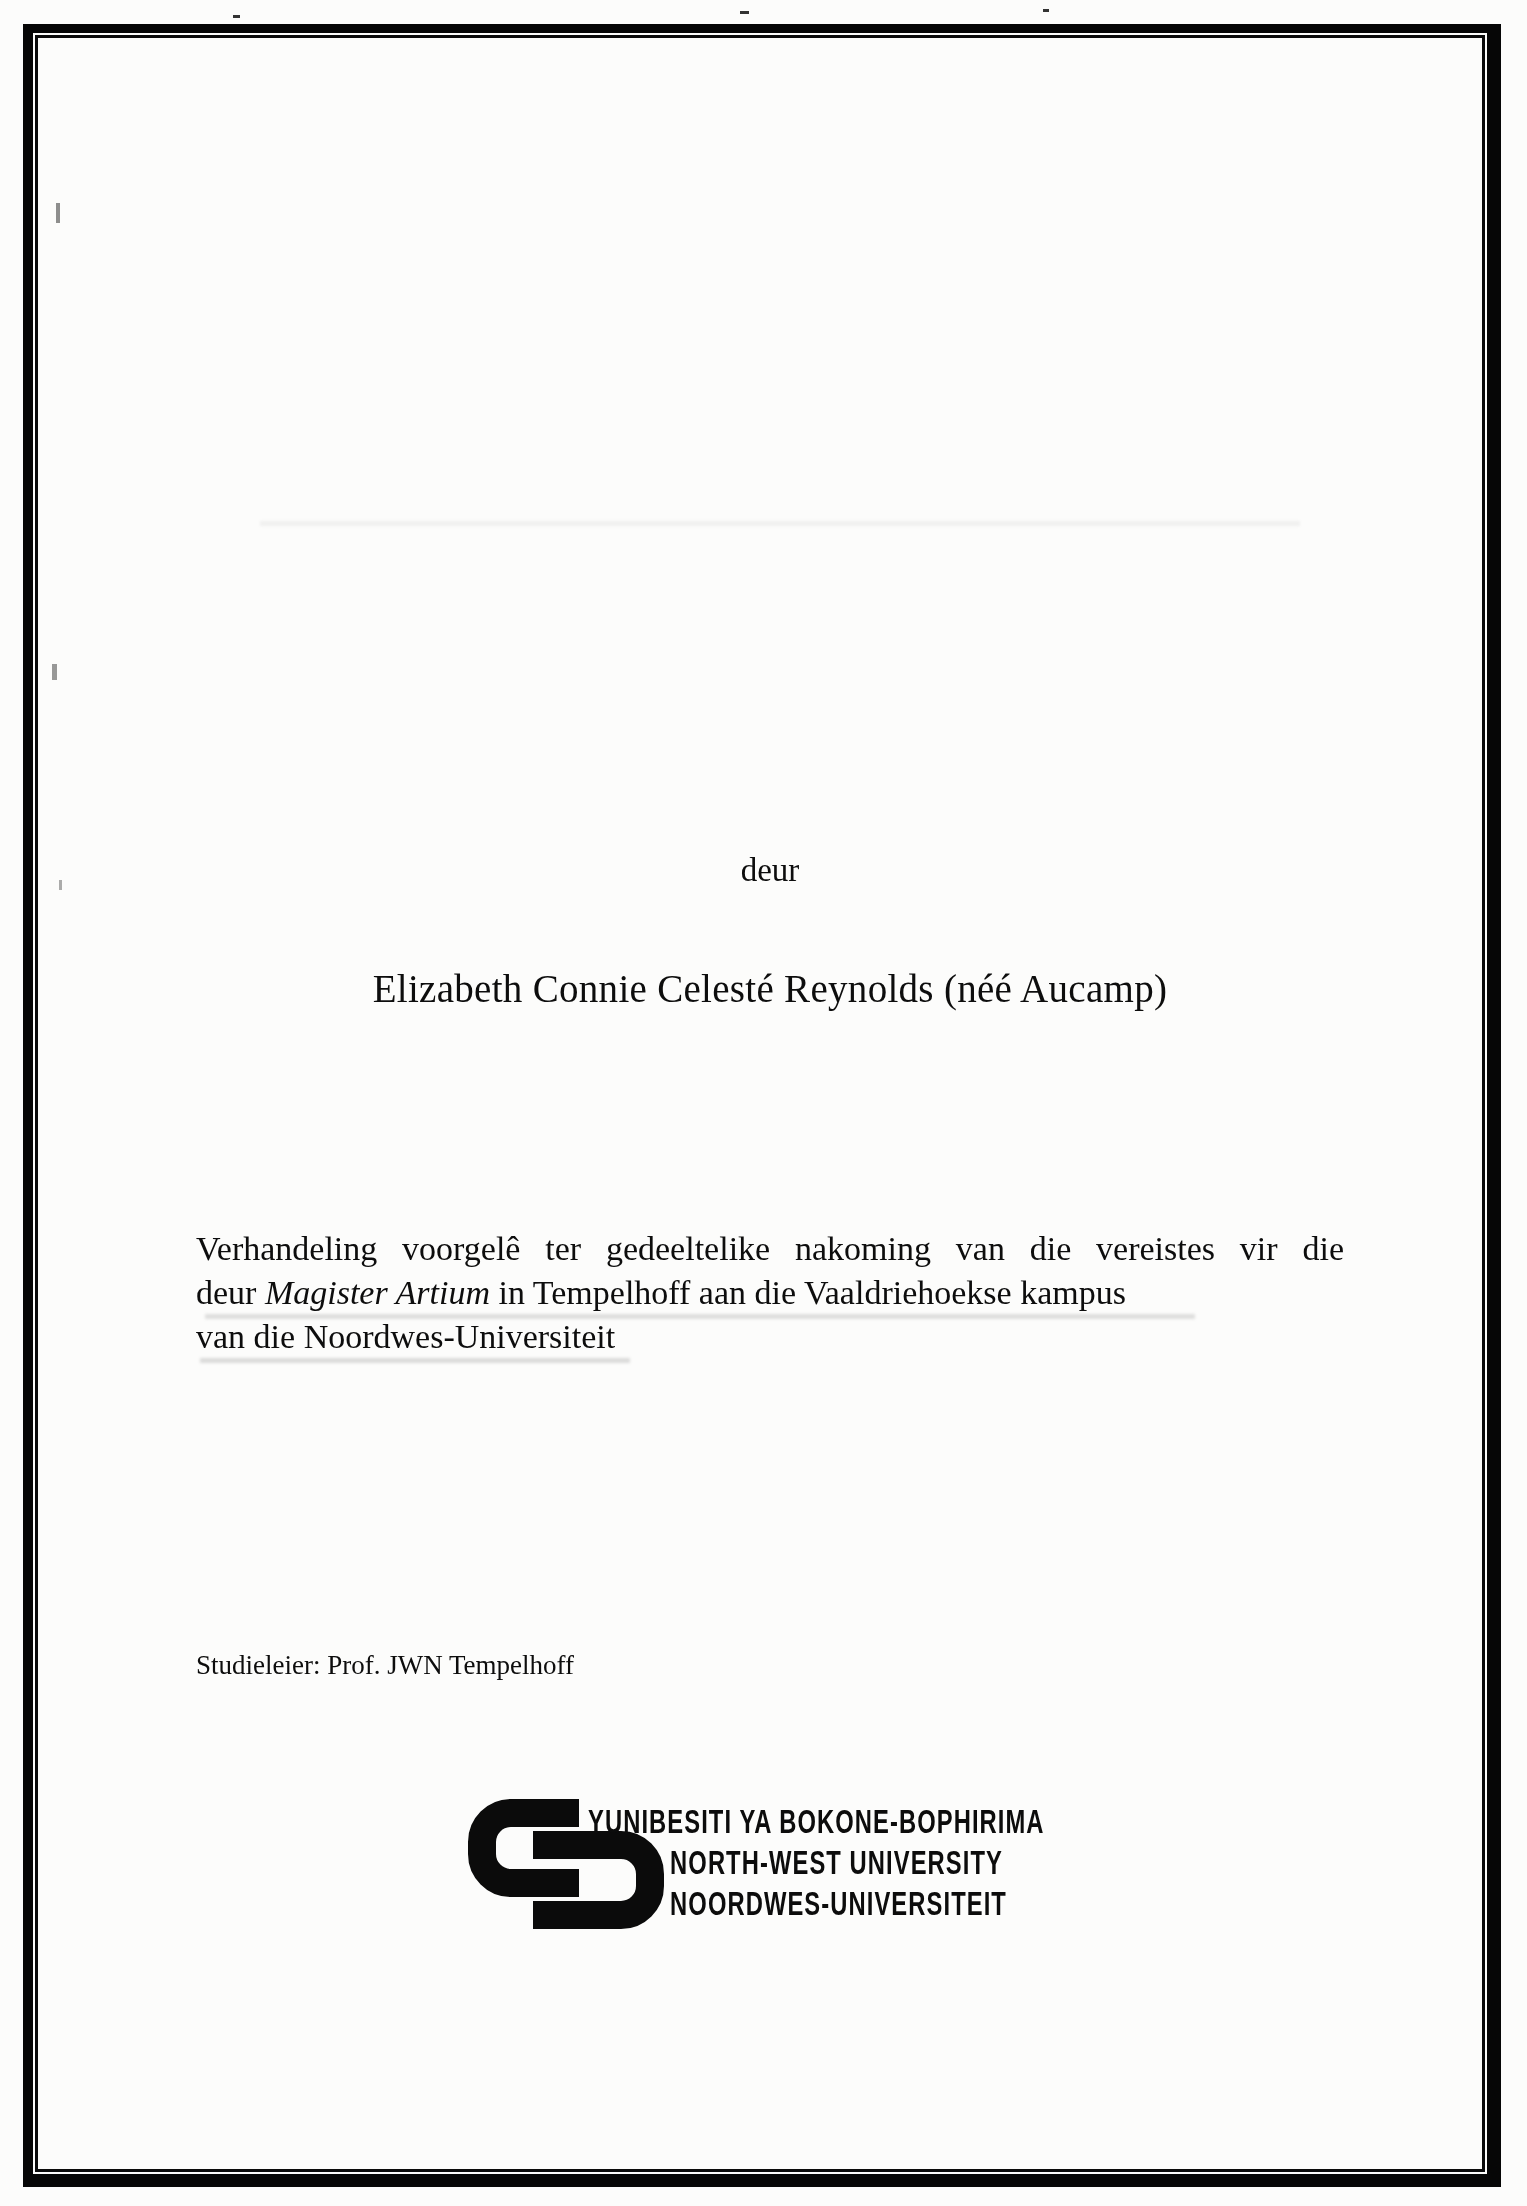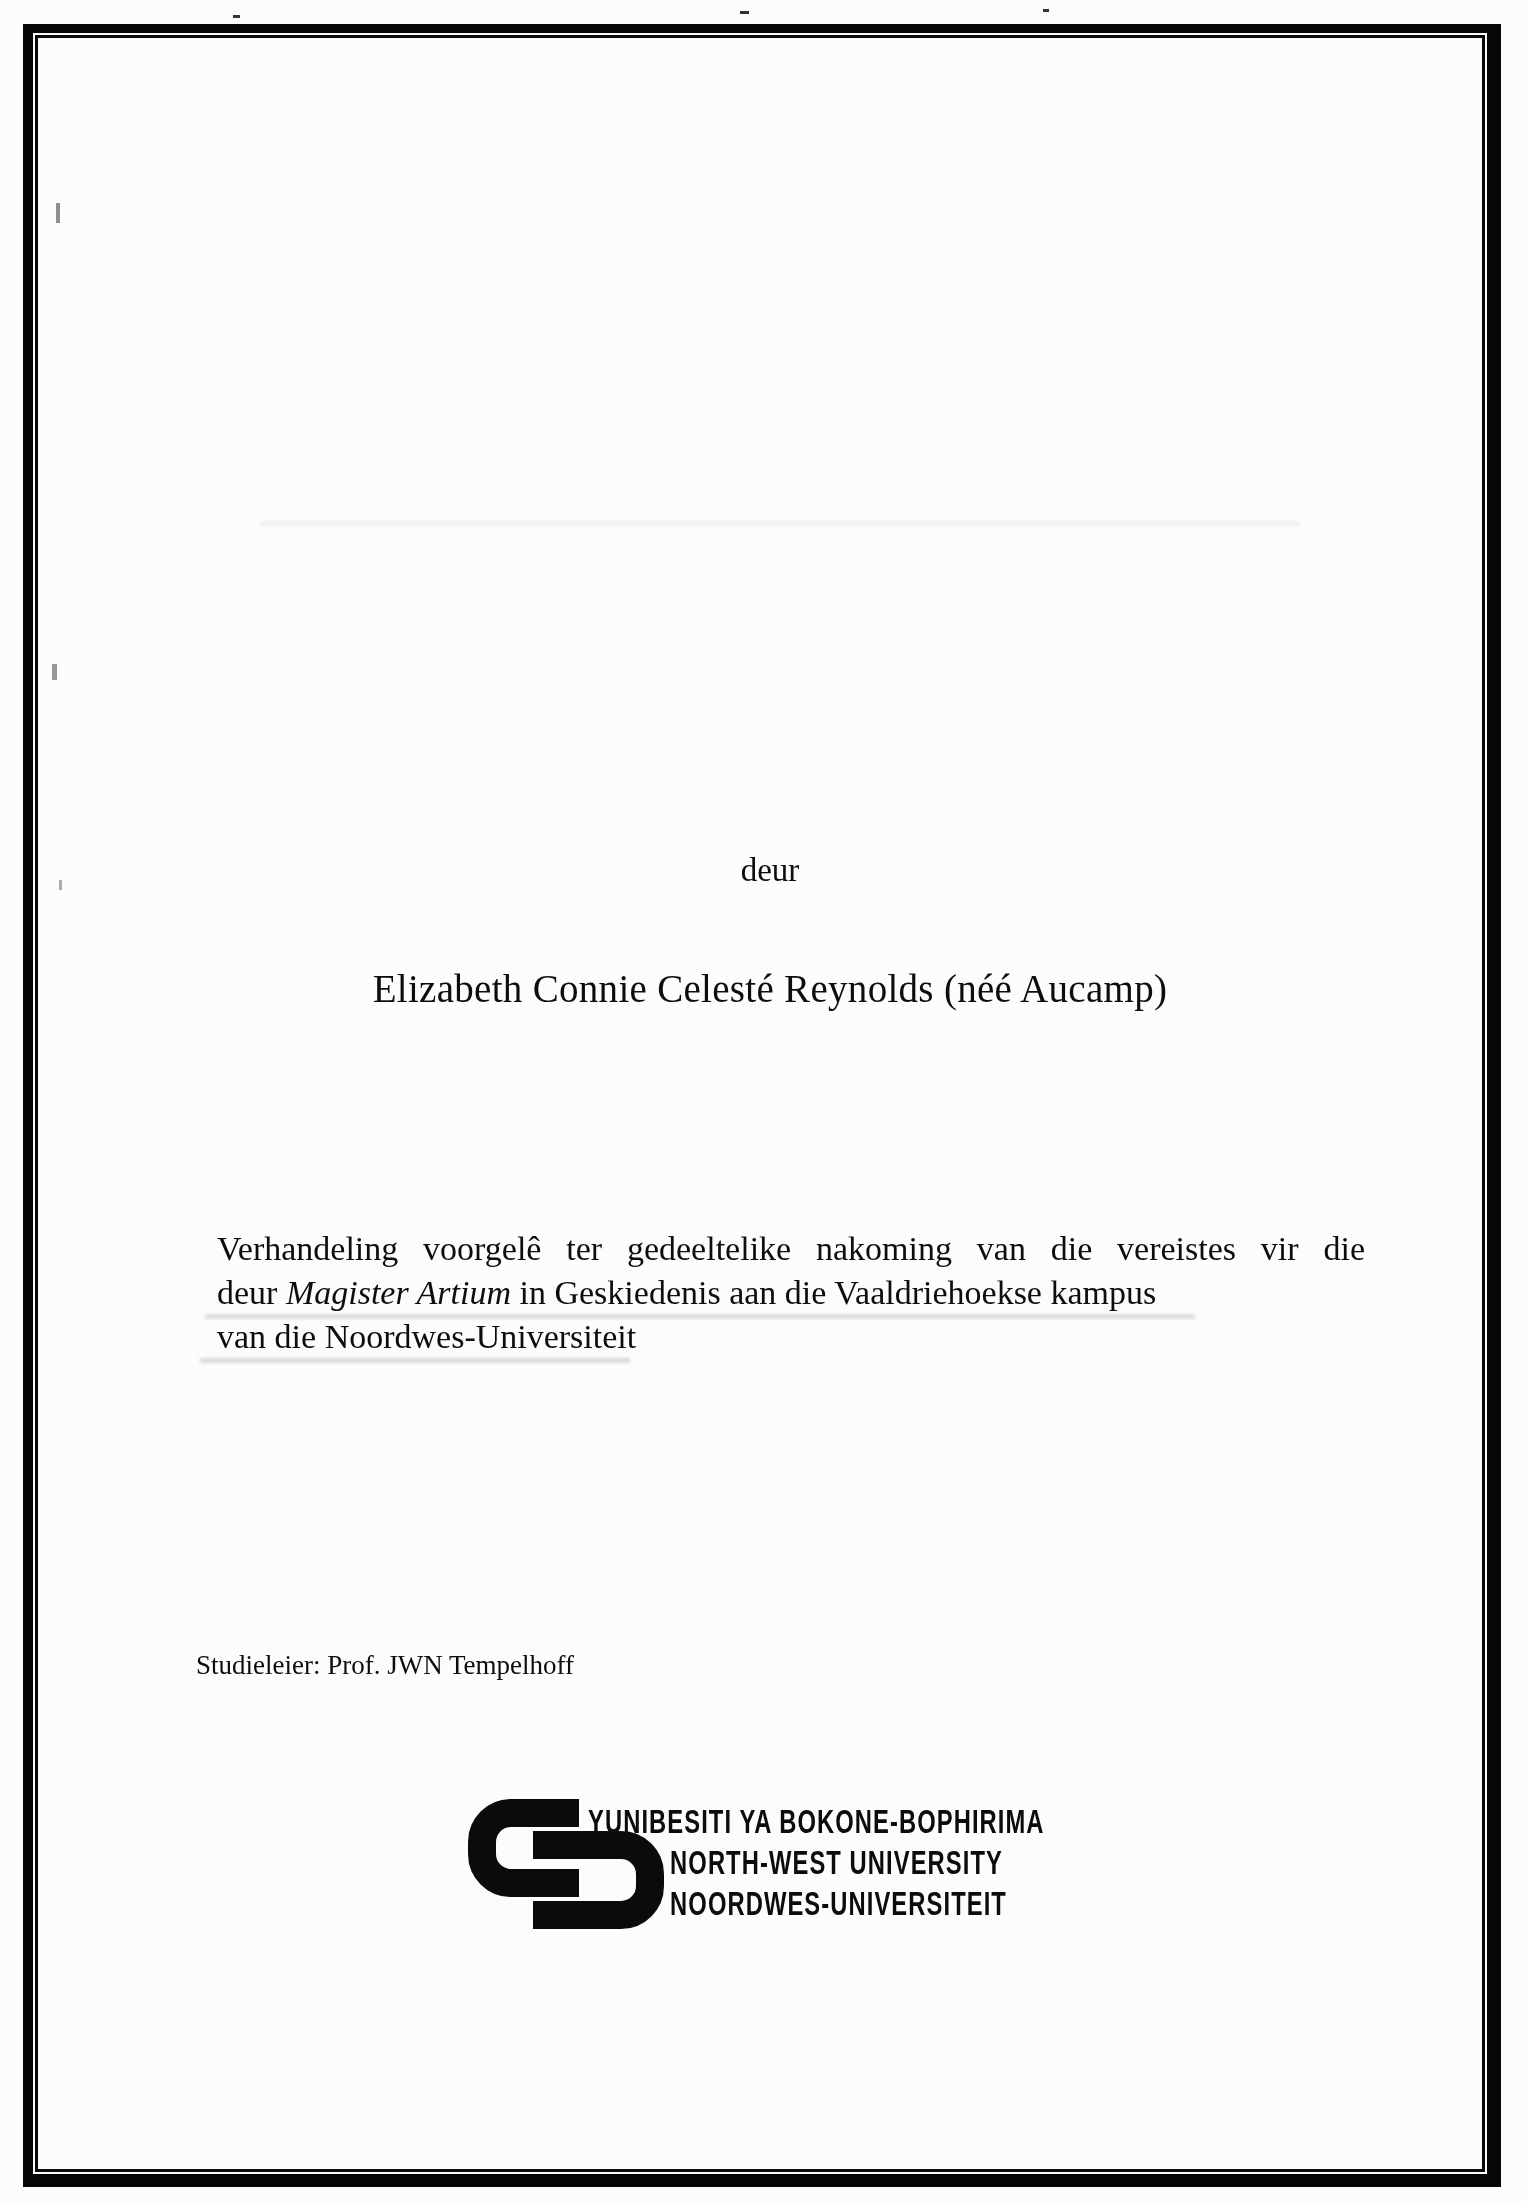--- a/index.html
+++ b/index.html
@@ -18,21 +18,21 @@
     position:absolute; inset:2px; border:3px solid #0b0b0b;
   }
   
   .center-block { position:absolute; left:140px; width:1260px; text-align:center; }
   .title-block { top:382px; font-size:40px; line-height:76px; letter-spacing:0.2px; }
   .title-line { white-space:nowrap; }
   .byline { top:812px; font-size:33px;margin-top:40px; }
   .author { top:966px; font-size:39px; letter-spacing:0.3px; }
   .statement {
     position:absolute; left:196px; width:1148px; top:1227px;
-    font-size:34px; line-height:44px;margin-left:21px;
+    font-size:34px; line-height:44px;
   }
   .line-justify { text-align:justify; height:44px; overflow:hidden; }
   .line-justify::after { content:""; display:inline-block; width:100%; height:0; }
   .statement em { font-style:italic; }
   .supervisor-block {
     position:absolute; left:196px; top:1643px;
     font-size:27px; line-height:44px;
   }
   .year-glyph { display:inline-block; font-weight:700; transform:scaleY(0.92); }
   
@@ -76,21 +76,21 @@
 
 
   <div class="smudge smudge-c"></div>
 
   <div class="center-block byline">deur</div>
 
   <div class="center-block author">Elizabeth Connie Celesté Reynolds (néé Aucamp)</div>
 
   <div class="statement">
     <div class="line-justify">Verhandeling voorgelê ter gedeeltelike nakoming van die vereistes vir die</div>
-    <div><span>deur </span><em>Magister Artium</em><span> in Geskiedenis aan die Vaaldriehoekse kampus</span></div>
+    <div><span>deur </span><em>Magister Artium</em><span> in Tempelhoff aan die Vaaldriehoekse kampus</span></div>
     <div>van die Noordwes-Universiteit</div>
   </div>
 
   <div class="smudge smudge-a"></div>
   <div class="smudge smudge-b"></div>
 
   <div class="supervisor-block">
     <div>Studieleier: Prof. JWN Tempelhoff</div>
   </div>
 

